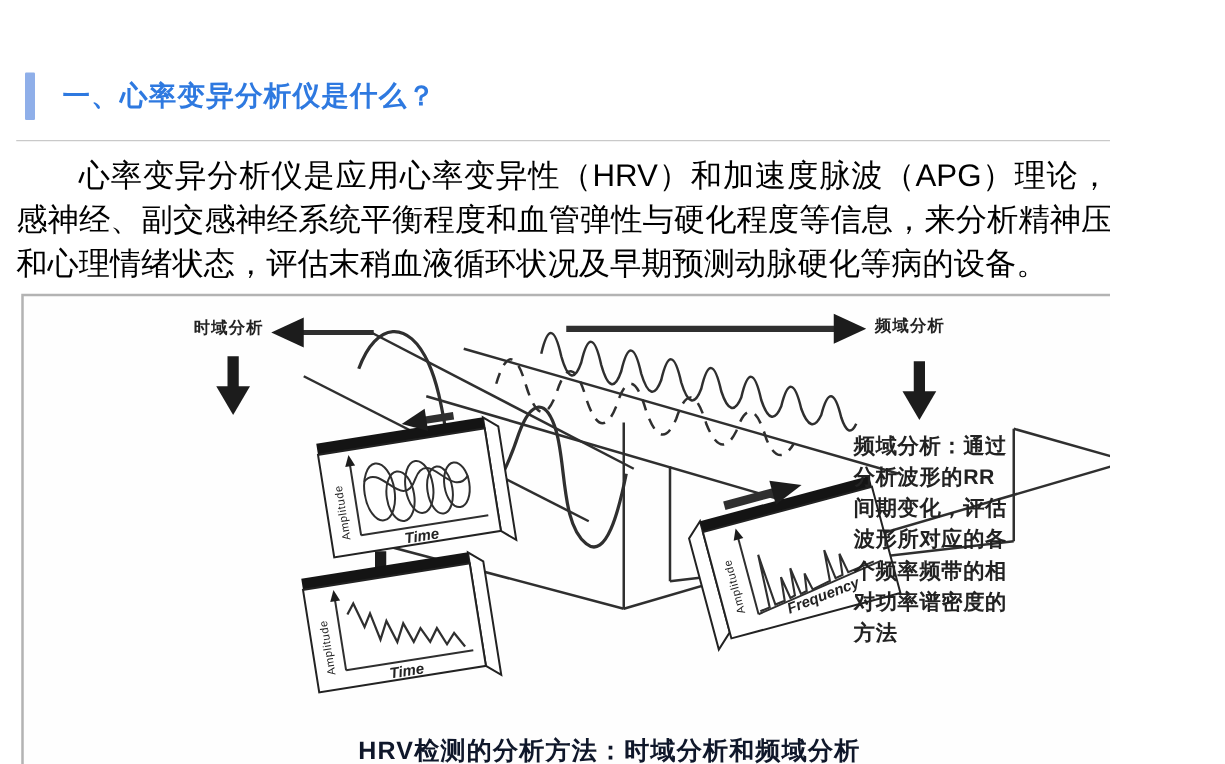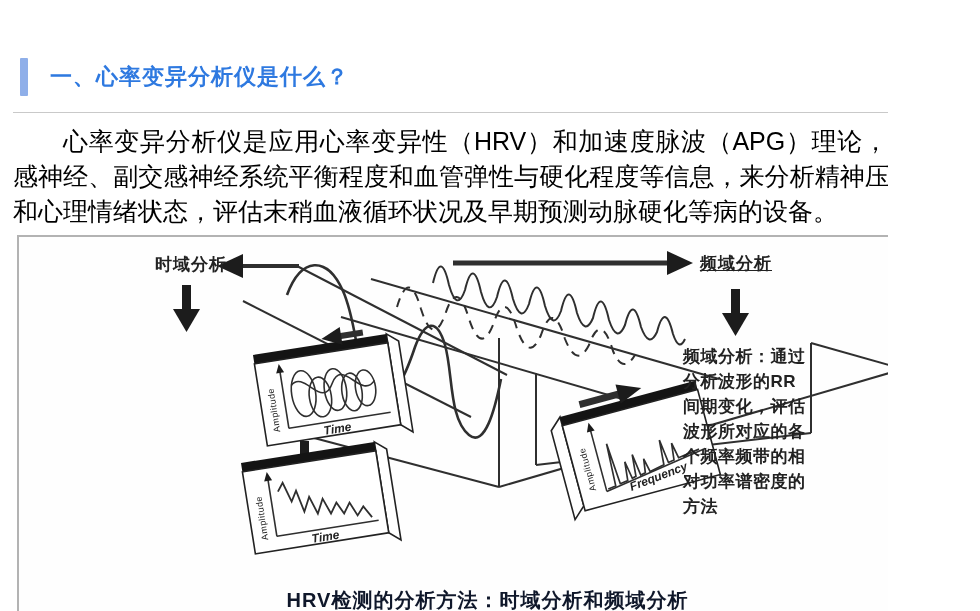--- a/index.html
+++ b/index.html
@@ -16,23 +16,23 @@
   .divider{position:absolute;left:13px;top:84px;width:953px;border-top:1px solid #c9c9c9;height:0;}
   .intro{
     position:absolute;left:13px;top:96px;width:952px;margin:0;
     font-size:25px;line-height:35px;color:#000000;text-indent:2em;text-align:justify;
   }
   .figure-box{
     position:absolute;left:17px;top:207px;width:937px;height:386px;margin:0;
     border:2px solid #b3b3b3;background:#fefefe;
   }
   .figure-box svg{position:absolute;left:0;top:0;}
-  .fig-label{position:absolute;font-size:17px;font-weight:bold;color:#222;letter-spacing:1px;}
+  .fig-label{position:absolute;font-size:13px;font-weight:bold;color:#222;letter-spacing:1px;}
   .time-label{left:136px;top:16px;}
-  .freq-label{left:681px;top:15px;text-decoration:underline;}
+  .freq-label{left:681px;top:15px;}
   .fig-desc{
     position:absolute;font-size:17px;font-weight:600;color:#222;
     white-space:pre-line;letter-spacing:0.5px;
   }
   .left-desc{left:106px;top:104px;line-height:22px;}
   .right-desc{left:664px;top:107px;line-height:25px;}
   .fig-caption{
     position:absolute;left:0;right:0;top:350px;text-align:center;
     font-size:20px;font-weight:bold;color:#0f172a;letter-spacing:1px;
   }

